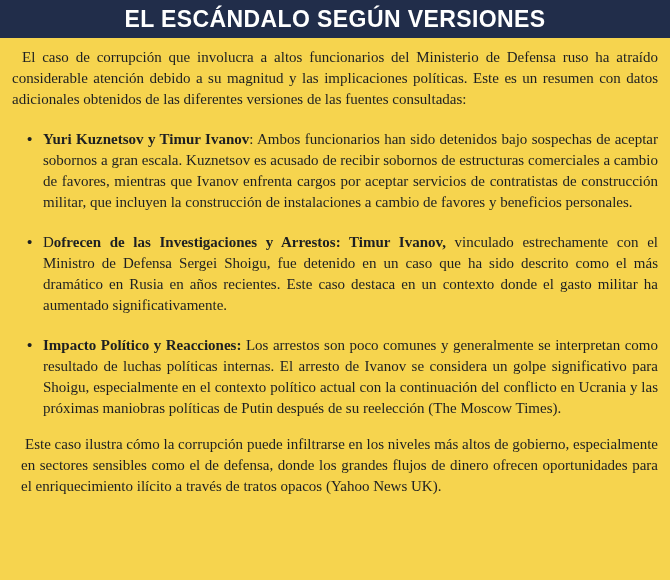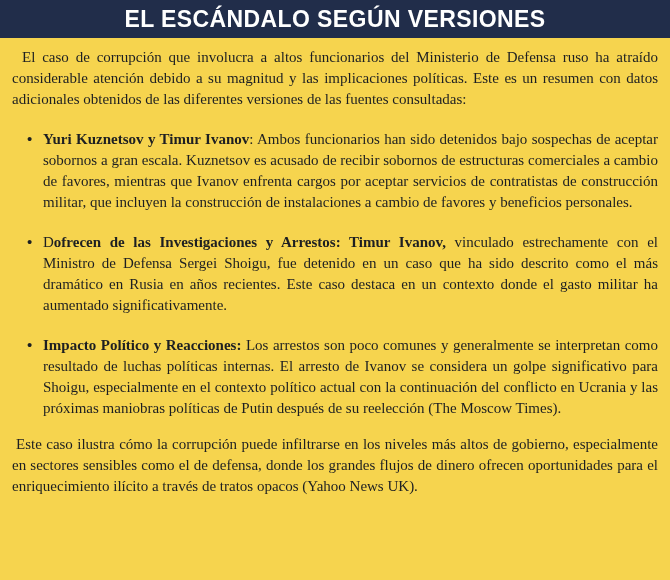--- a/index.html
+++ b/index.html
@@ -38,20 +38,21 @@
     line-height: 1.385;
     text-align: justify;
     margin: 0;
   }
   .intro {
     text-indent: 10px;
   }
   .outro {
     margin-top: 16px;
     text-indent: 4px;
+    margin-left: 9px;
   }
   ul.bullets {
     list-style: none;
     margin: 20px 0 0 0;
     padding: 0 0 0 15px;
   }
   ul.bullets li {
     display: flex;
     align-items: flex-start;
     margin: 0;

